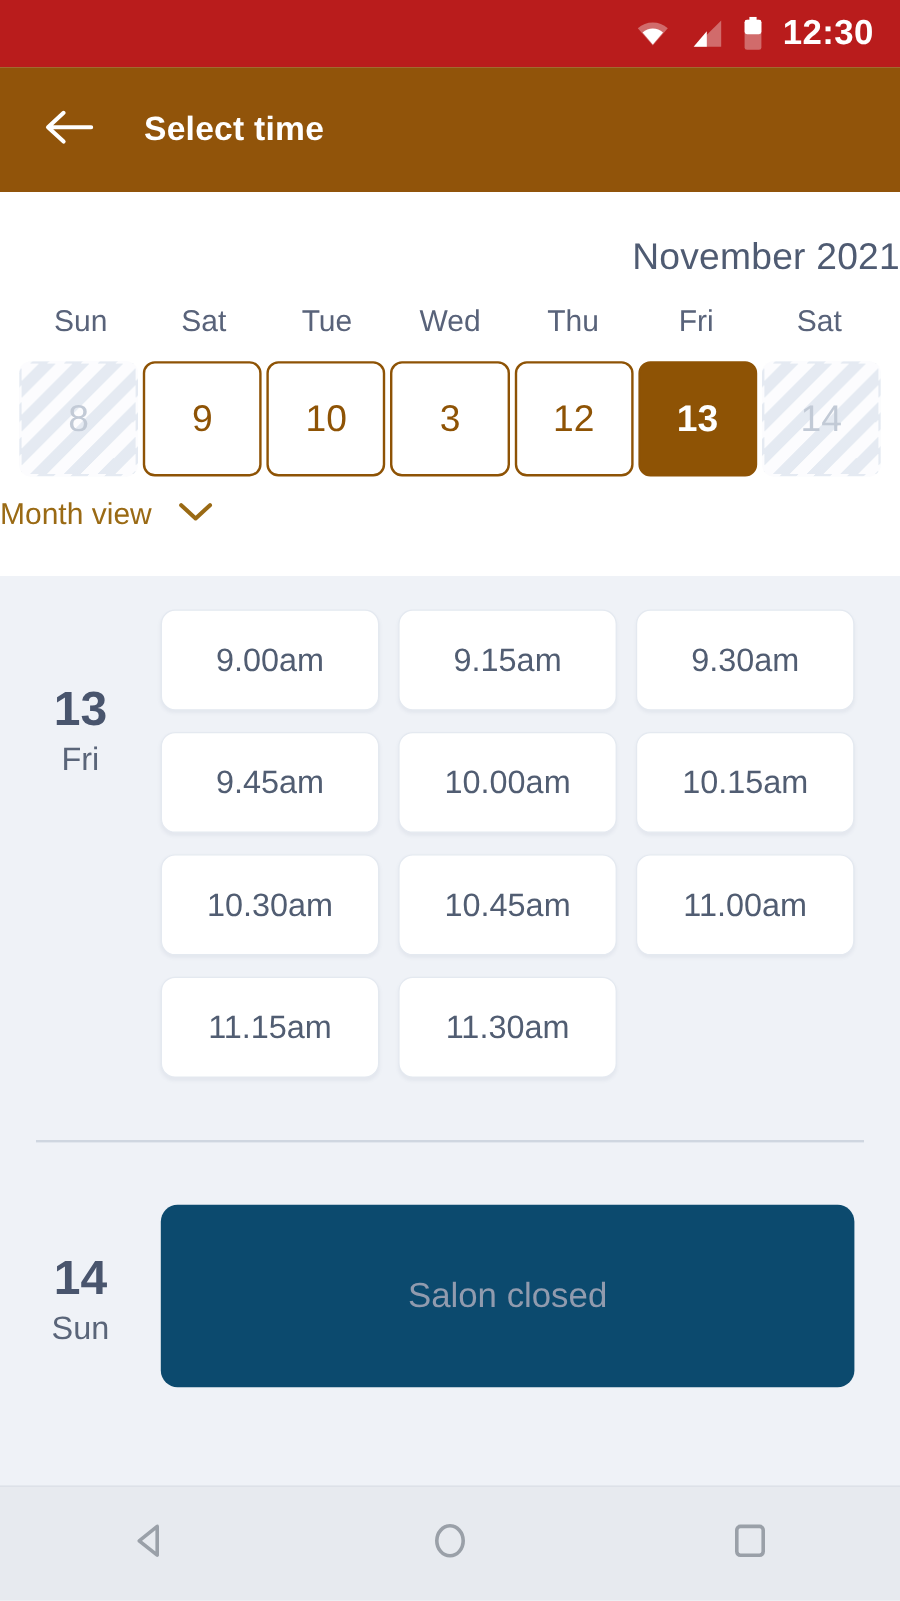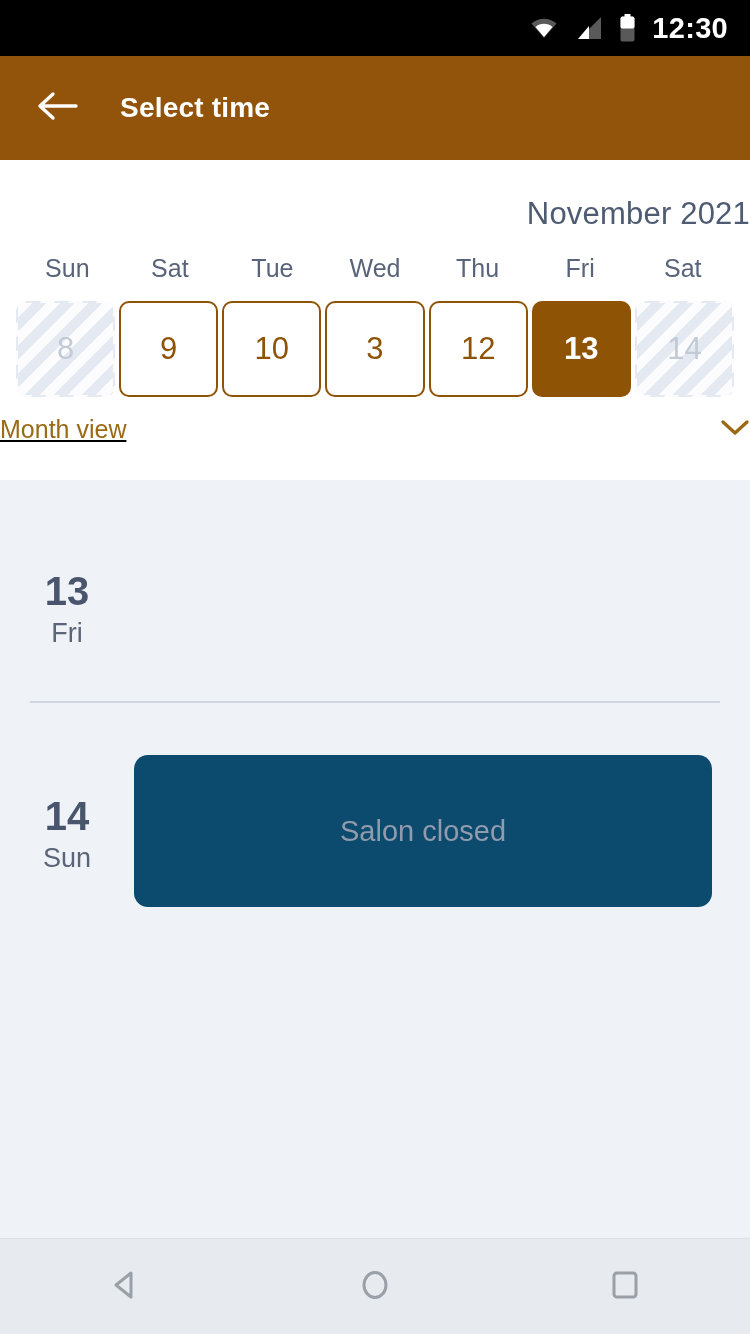--- a/index.html
+++ b/index.html
@@ -7,21 +7,21 @@
     width:750px; height:1334px;
     background:#FFFFFF;
     font-family:"Liberation Sans", sans-serif;
     overflow:hidden;
   }
   #app { position:relative; width:750px; height:1334px; background:#EFF2F7; }
 
   
   .statusbar{
     position:absolute; top:0; left:0; width:750px; height:56px;
-    background:#000000;
+    background:#b91c1c;
     display:flex; align-items:center; justify-content:flex-end;
     padding-right:22px; gap:16px;
   }
   .sb-icon{ display:flex; align-items:center; justify-content:center; }
   .sb-time{ color:#FFFFFF; font-size:29px; font-weight:700; letter-spacing:.3px; }
 
   
   .appbar{
     position:absolute; top:56px; left:0; width:750px; height:104px;
     background:#91540A;
@@ -68,22 +68,22 @@
   }
   .daycell.disabled{
     color:#C2CAD6; border:2px solid transparent;
     background:
       repeating-linear-gradient(135deg,
         rgba(255,255,255,.85) 0px, rgba(255,255,255,.85) 10px,
         rgba(225,231,240,.55) 10px, rgba(225,231,240,.55) 20px),
       #E9EEF5;
   }
   .monthview{
-    display:flex; align-items:center; justify-content:space-between;
-    gap:22px; margin-top:18px; cursor:pointer;text-decoration:underline;
+    display:flex; align-items:center; justify-content:flex-start;
+    gap:22px; margin-top:18px; cursor:pointer;
   }
   .monthview-label{ font-size:25px; color:#9A6A14; }
 
   
   .slots-area{
     position:absolute; top:480px; left:0; width:750px; height:758px;
     background:#EFF2F7;
   }
   .day-group{ display:flex; padding-top:28px; }
   .day-label{
@@ -214,20 +214,33 @@
       </span>
     </div>
   </div>
 
   <div class="slots-area" id="schedule">
       <div class="day-group">
         <div class="day-label">
           <div class="dnum">13</div>
           <div class="dday">Fri</div>
         </div>
+        <div class="slots-grid">
+          <div class="slot">9.00am</div>
+          <div class="slot">9.15am</div>
+          <div class="slot">9.30am</div>
+          <div class="slot">9.45am</div>
+          <div class="slot">10.00am</div>
+          <div class="slot">10.15am</div>
+          <div class="slot">10.30am</div>
+          <div class="slot">10.45am</div>
+          <div class="slot">11.00am</div>
+          <div class="slot">11.15am</div>
+          <div class="slot">11.30am</div>
+        </div>
       </div>
       <div class="divider"></div>
       <div class="day-group closed">
         <div class="day-label">
           <div class="dnum">14</div>
           <div class="dday">Sun</div>
         </div>
         <div class="closed-banner">Salon closed</div>
       </div>
     </div>

